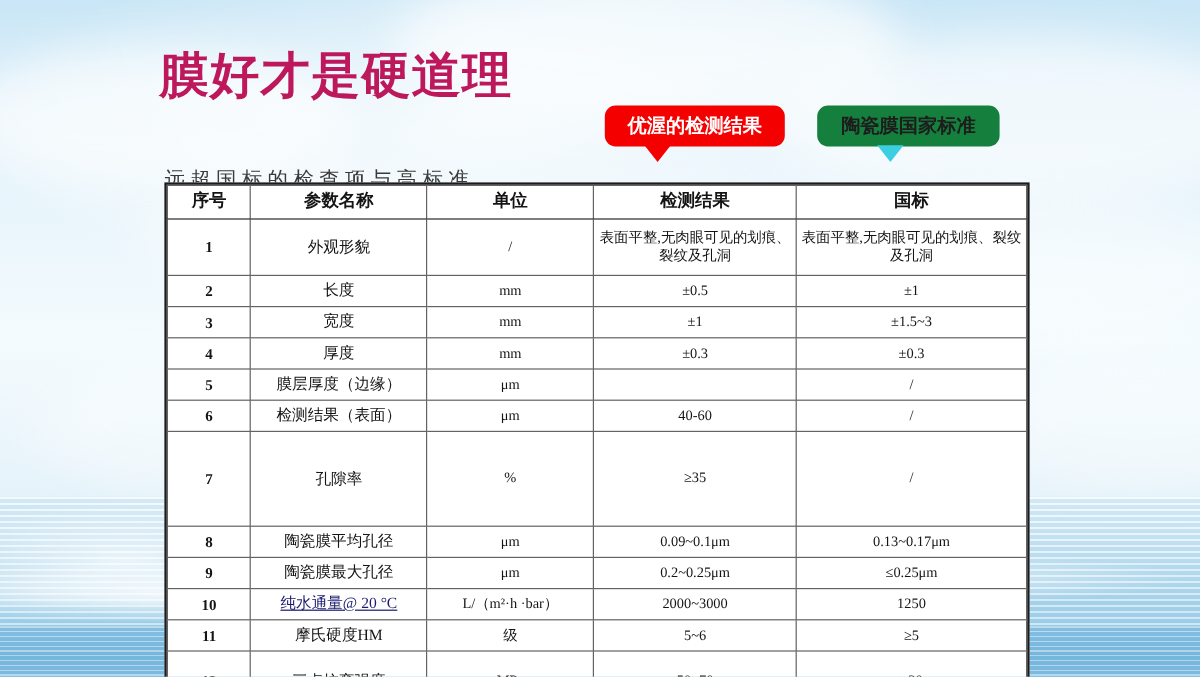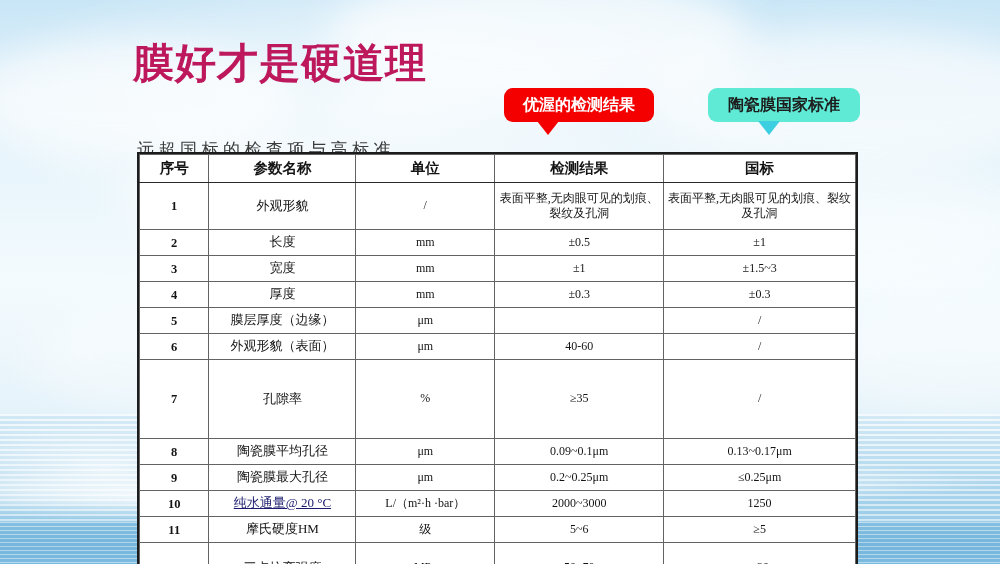--- a/index.html
+++ b/index.html
@@ -78,22 +78,22 @@
   .badge .tail{
     position:absolute;bottom:-13px;width:0;height:0;
     border-left:11px solid transparent;border-right:11px solid transparent;
   }
   #badge-red{
     left:504px;top:88px;width:150px;height:34px;
     background:#f40000;color:#ffffff;
   }
   #badge-red .tail{left:33px;border-top:14px solid #f40000;}
   #badge-cyan{
-    left:708px;top:88px;width:152px;height:34px;
-    background:#5eead4;color:#1d1d1d;
+    left:681px;top:88px;width:152px;height:34px;
+    background:#15803d;color:#1d1d1d;
   }
   #badge-cyan .tail{left:50px;border-top:14px solid #3ccfe2;}
 
   
   #table-wrap{
     position:absolute;left:137px;top:152px;width:721px;
     background:#ffffff;
     border:2.5px solid #1c1c1c;
     box-sizing:border-box;
   }
@@ -210,21 +210,21 @@
           </tr>
           <tr class="h-s">
             <td class="idx">5</td>
             <td class="name">膜层厚度（边缘）</td>
             <td class="unit">μm</td>
             <td class="res"></td>
             <td class="std">/</td>
           </tr>
           <tr class="h-s">
             <td class="idx">6</td>
-            <td class="name">外观形貌（表面）</td>
+            <td class="name">检测结果（表面）</td>
             <td class="unit">μm</td>
             <td class="res">40-60</td>
             <td class="std">/</td>
           </tr>
           <tr class="h-7">
             <td class="idx">7</td>
             <td class="name">孔隙率</td>
             <td class="unit">%</td>
             <td class="res">≥35</td>
             <td class="std">/</td>

